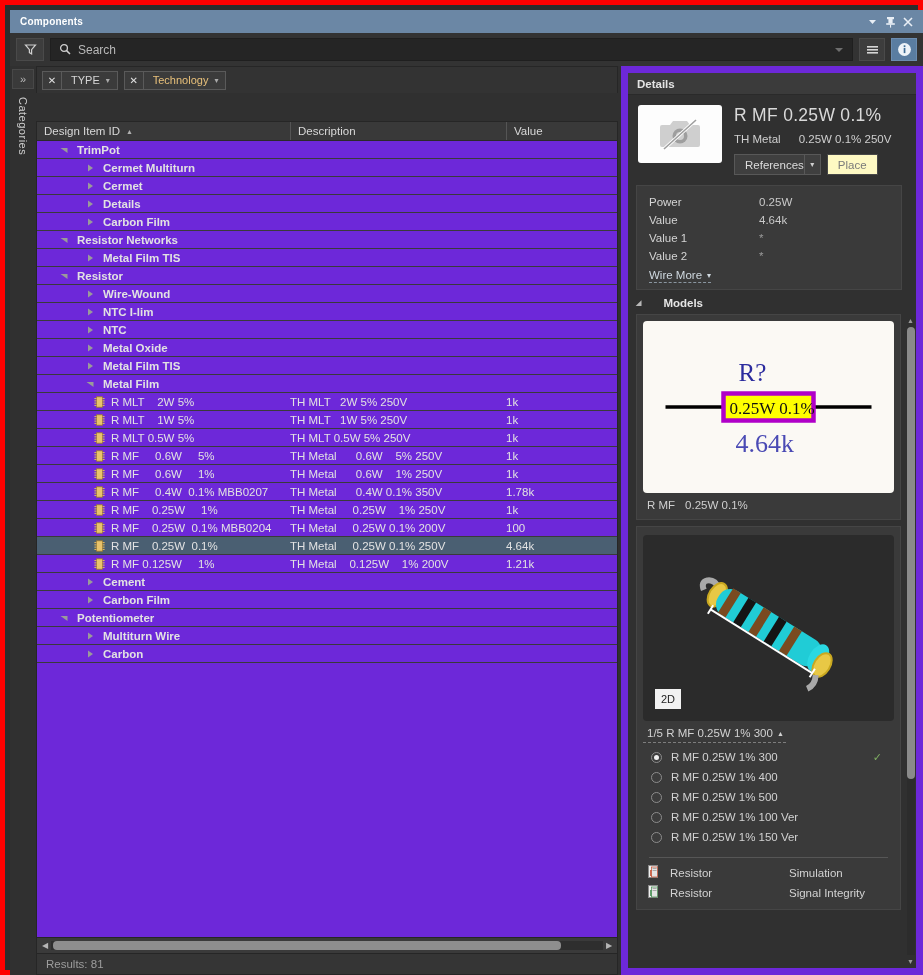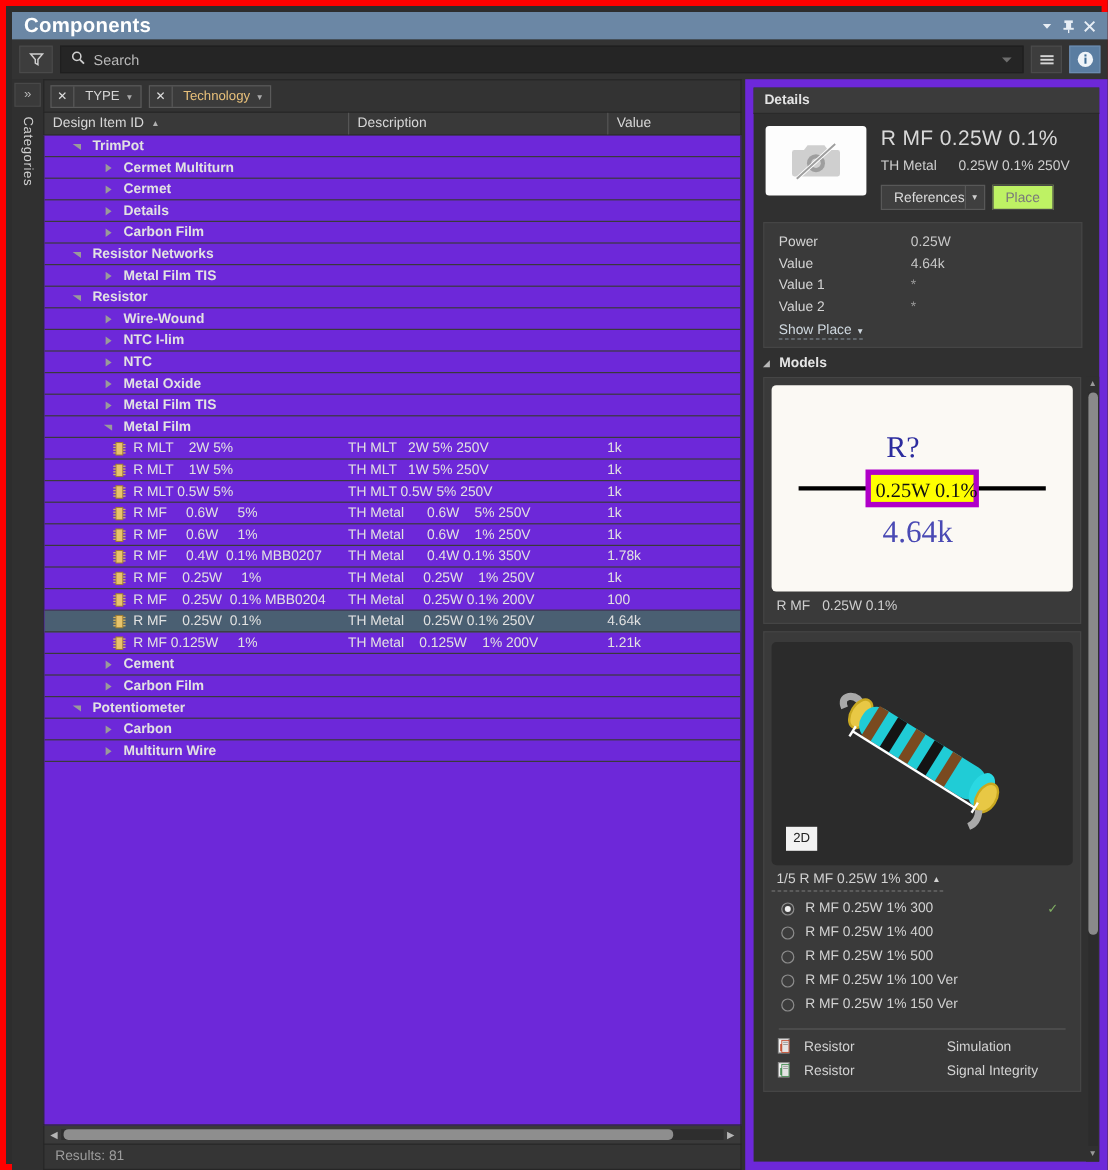--- a/index.html
+++ b/index.html
@@ -19,21 +19,21 @@
     background: #303030;
     display: flex; flex-direction: column;
   }
 
   
   .titlebar {
     height: 23px; background: #6b87a5; display: flex; align-items: center;
     padding: 0 6px 0 10px; flex: 0 0 auto;
   }
   .titlebar .title {
-    color: #ffffff; font-size: 17px; font-weight: bold; letter-spacing: .2px;
+    color: #ffffff; font-size: 10px; font-weight: bold; letter-spacing: .2px;
   }
   .titlebar .spacer { flex: 1; }
   .tb-btn {
     width: 18px; height: 18px; display: flex; align-items: center; justify-content: center;
     color: #e8eef5; font-size: 11px; cursor: pointer;
   }
   .tb-btn svg { display: block; }
 
   
   .searchbar {
@@ -93,21 +93,21 @@
   .chip .x {
     width: 19px; height: 100%; display: flex; align-items: center; justify-content: center;
     color: #e0e0e0; font-size: 10px; border-right: 1px solid #5a5a5a; cursor: pointer;
   }
   .chip .lbl { padding: 0 6px 0 9px; color: #d6d6d6; font-size: 11px; }
   .chip.tech .lbl { color: #e8c07a; }
   .chip .ca { color: #aaa; font-size: 8px; padding-right: 7px; }
 
   .tree-head {
     height: 20px; background: #393939; border: 1px solid #262626; border-bottom: 1px solid #2a2a2a;
-    display: flex; align-items: center; flex: 0 0 auto;
+    display: flex; align-items: center; flex: 0 0 auto; margin-top: 28px;
   }
   .th {
     color: #d8d8d8; font-size: 11.5px; padding-left: 7px; height: 100%;
     display: flex; align-items: center; position: relative;
   }
   .th + .th { border-left: 1px solid #555; }
   .th .sortasc { font-size: 7px; color: #b0b0b0; margin-left: 6px; }
 
   .tree {
     flex: 1; background: #6d28d9; border: 1px solid #262626; border-top: none;
@@ -165,38 +165,38 @@
   .det-btns { margin-top: 9px; display: flex; align-items: center; gap: 6px; }
   .btn {
     height: 21px; background: #3f3f3f; border: 1px solid #585858; color: #dcdcdc;
     font-size: 11.5px; display: flex; align-items: center; padding: 0 10px; cursor: pointer;
   }
   .btn.split { padding-right: 0; }
   .btn .caret {
     width: 16px; height: 100%; border-left: 1px solid #585858; display: flex;
     align-items: center; justify-content: center; font-size: 8px; color: #cfcfcf;
   }
-  .btn.disabled { color: #7a7a7a; border-color: #484848; background: #bef264; cursor: default; }
+  .btn.disabled { color: #7a7a7a; border-color: #484848; background: #fef9c3; cursor: default; }
 
   .props-wrap { padding: 0 14px 0 8px; position: relative; flex: 0 0 auto; }
   .props {
     background: #3a3a3a; border: 1px solid #454545; padding: 7px 10px 6px 12px;
   }
   .prop { display: flex; font-size: 11.5px; line-height: 18px; }
   .prop .k { width: 110px; color: #d4d4d4; }
   .prop .v { color: #c9c9c9; }
   .prop .v.star { color: #9a9a9a; }
   .showmore {
     margin-top: 4px; color: #cfd8df; font-size: 11.5px; display: inline-flex; align-items: center;
     border-bottom: 1px dashed #8a96a0; cursor: pointer; padding-bottom: 1px;
   }
   .showmore .caret { font-size: 8px; margin-left: 5px; }
 
   .sec-head {
-    display: flex; align-items: center; gap: 8px; padding: 7px 0 5px 8px;
+    display: flex; align-items: center; gap: 22px; padding: 7px 0 5px 8px;
     color: #e6e6e6; font-size: 11.5px; font-weight: bold; flex: 0 0 auto; cursor: pointer;
   }
   .sec-head .tw { font-size: 7px; color: #b8b8b8; }
 
   .models-scroll { flex: 1; display: flex; min-height: 0; }
   .models-inner { flex: 1; min-width: 0; padding: 0 4px 0 8px; overflow: hidden; }
 
   .model-card {
     background: #3a3a3a; border: 1px solid #454545; padding: 6px;
   }
@@ -643,29 +643,29 @@
                 </svg>
               </span>
               <span style="margin-left:8px">Potentiometer</span>
             </div>
             <div class="row rowline group">
               <span class="tw" style="margin-left:48px">
                 <svg width="8" height="8" viewBox="0 0 8 8">
                   <path d="M2,0.5 L7,4 L2,7.5 Z" fill="#9a9a9a"></path>
                 </svg>
               </span>
+              <span style="margin-left:8px">Multiturn Wire</span>
+            </div>
+            <div class="row rowline group">
+              <span class="tw" style="margin-left:48px">
+                <svg width="8" height="8" viewBox="0 0 8 8">
+                  <path d="M2,0.5 L7,4 L2,7.5 Z" fill="#9a9a9a"></path>
+                </svg>
+              </span>
               <span style="margin-left:8px">Carbon</span>
-            </div>
-            <div class="row rowline group">
-              <span class="tw" style="margin-left:48px">
-                <svg width="8" height="8" viewBox="0 0 8 8">
-                  <path d="M2,0.5 L7,4 L2,7.5 Z" fill="#9a9a9a"></path>
-                </svg>
-              </span>
-              <span style="margin-left:8px">Multiturn Wire</span>
             </div>
           </div>
 
         <div class="hscroll">
           <div class="arw">◀</div>
           <div class="track">
             <div class="thumb"></div>
           </div>
           <div class="arw">▶</div>
         </div>
@@ -714,21 +714,21 @@
               </div><div class="prop">
                 <span class="k">Value</span>
                 <span class="v">4.64k</span>
               </div><div class="prop">
                 <span class="k">Value 1</span>
                 <span class="v star">*</span>
               </div><div class="prop">
                 <span class="k">Value 2</span>
                 <span class="v star">*</span>
               </div><div class="showmore">
-                <span>Show Place</span>
+                <span>Wire More</span>
                 <span class="caret">▾</span>
               </div></div>
         </div>
 
         <div class="sec-head">
           <span class="tw">◢</span>
           <span>Models</span>
         </div>
 
         <div class="models-scroll">

